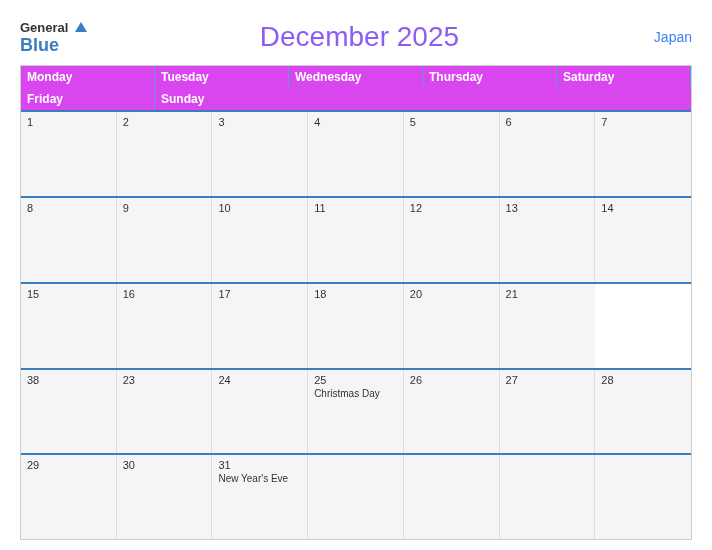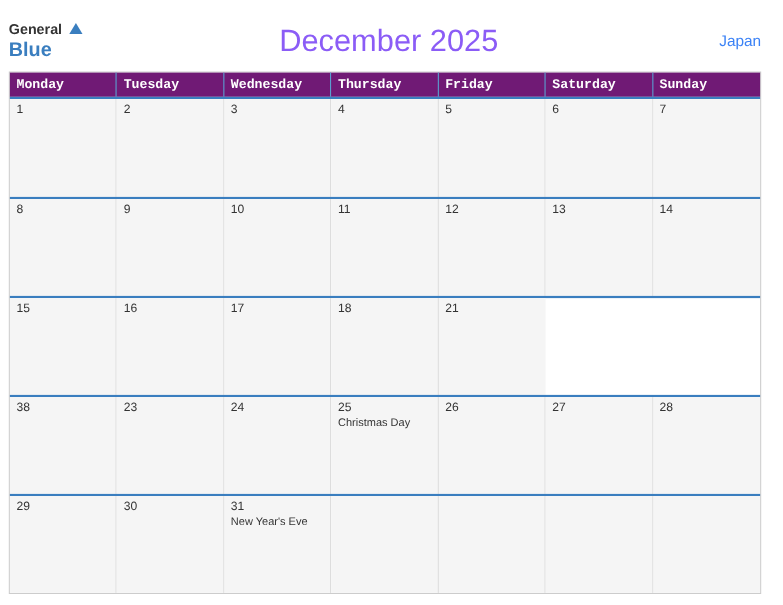--- a/index.html
+++ b/index.html
@@ -6,21 +6,21 @@
     body {
       font-family: Arial, sans-serif;
       background: #fff;
       width: 712px;
       height: 550px;
       overflow: hidden;
     }
     .page {
       width: 712px;
       height: 550px;
-      padding: 18px 20px 10px 8px;
+      padding: 18px 20px 10px 20px;
       display: flex;
       flex-direction: column;
     }
     .header {
       display: flex;
       align-items: center;
       justify-content: space-between;
       margin-bottom: 10px;
     }
     .logo {
@@ -64,23 +64,22 @@
       min-width: 60px;
     }
     .calendar {
       flex: 1;
       display: flex;
       flex-direction: column;
       border: 1px solid #ccc;
     }
     .cal-header {
       display: grid;
-      grid-template-columns: repeat(7, 1fr);
-      background: #701a75;
-      font-family: Liberation Mono, monospace;
+      grid-template-columns: repeat(5, 1fr);
+      background: #d946ef;
     }
     .cal-header-cell {
       color: #fff;
       font-size: 12px;
       font-weight: bold;
       padding: 4px 6px;
       text-align: left;
       border-right: 1px solid #5a9ed0;
     }
     .cal-header-cell:last-child {
@@ -141,22 +140,22 @@
     <div class="title">December 2025</div>
     <div class="country">Japan</div>
   </div>
 
   <div class="calendar">
     <div class="cal-header">
       <div class="cal-header-cell">Monday</div>
       <div class="cal-header-cell">Tuesday</div>
       <div class="cal-header-cell">Wednesday</div>
       <div class="cal-header-cell">Thursday</div>
+      <div class="cal-header-cell">Saturday</div>
       <div class="cal-header-cell">Friday</div>
-      <div class="cal-header-cell">Saturday</div>
       <div class="cal-header-cell">Sunday</div>
     </div>
     <div class="cal-body" id="cal-body">
     <div class="cal-week">
           <div class="cal-cell">
             <span class="day-num">1</span>
           </div>
           <div class="cal-cell">
             <span class="day-num">2</span>
           </div>
@@ -204,20 +203,23 @@
             <span class="day-num">15</span>
           </div>
           <div class="cal-cell">
             <span class="day-num">16</span>
           </div>
           <div class="cal-cell">
             <span class="day-num">17</span>
           </div>
           <div class="cal-cell">
             <span class="day-num">18</span>
+          </div>
+          <div class="cal-cell">
+            <span class="day-num">20</span>
           </div>
           <div class="cal-cell">
             <span class="day-num">21</span>
           </div>
         </div>
         <div class="cal-week">
           <div class="cal-cell">
             <span class="day-num">38</span>
           </div>
           <div class="cal-cell">

